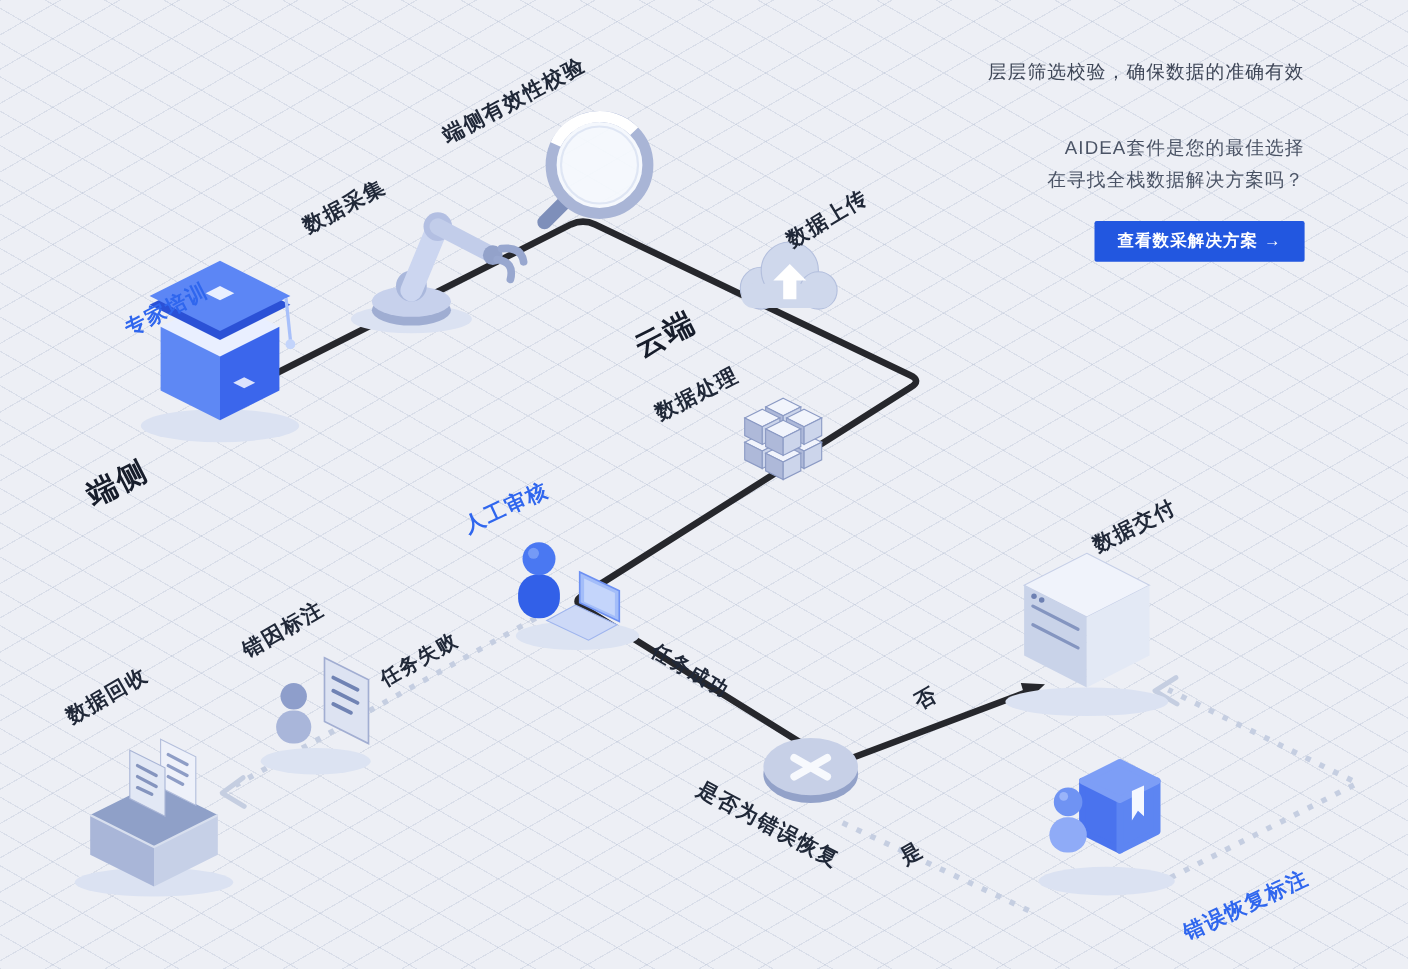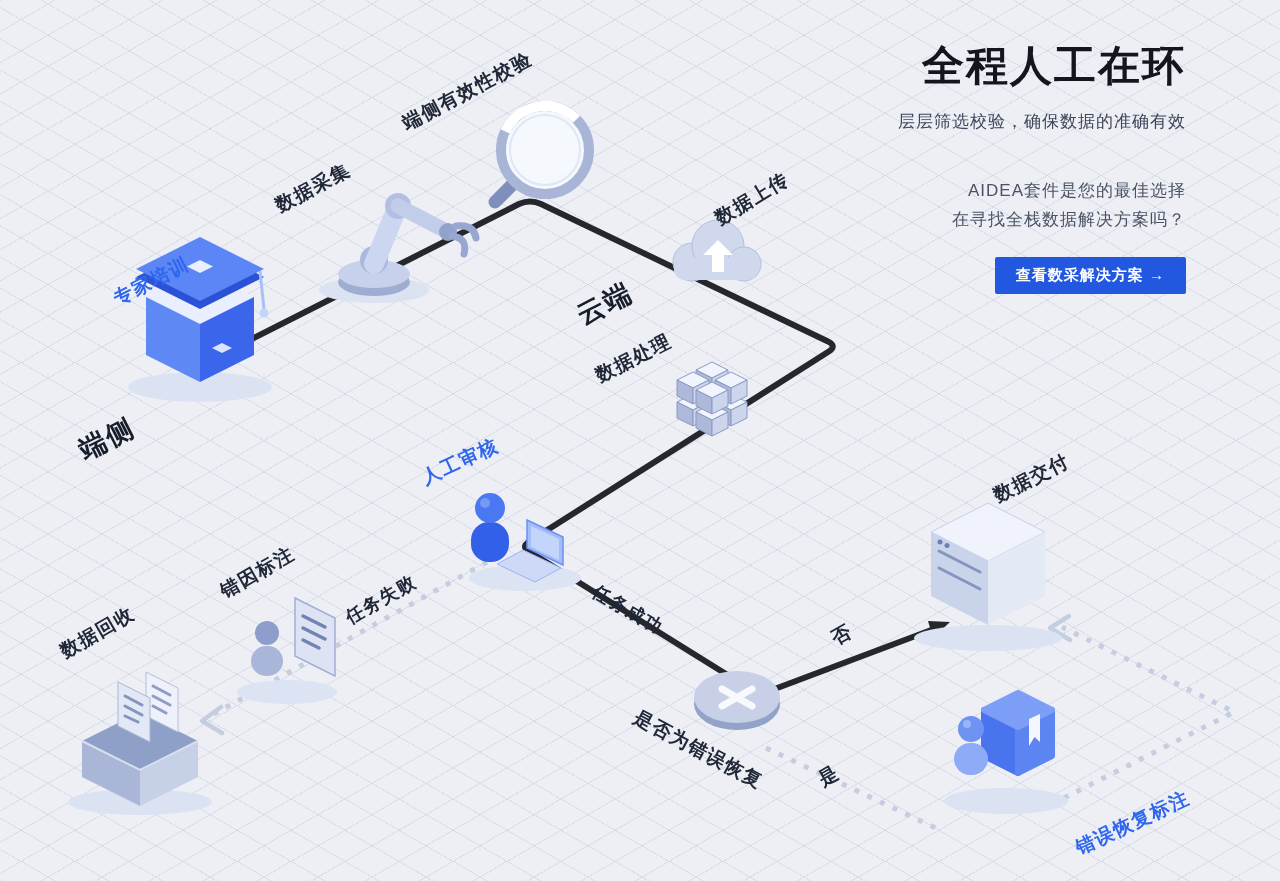--- a/index.html
+++ b/index.html
@@ -187,21 +187,20 @@
   <div class="lbl" style="left:222px;top:580px;transform:rotate(-30deg)">错因标注</div>
   <div class="lbl" style="left:62px;top:640px;transform:rotate(-30deg)">数据回收</div>
   <div class="lbl lbl-sm" style="left:594px;top:578px;transform:rotate(30deg)">任务成功</div>
   <div class="lbl" style="left:635px;top:703px;transform:rotate(28deg)">是否为错误恢复</div>
   <div class="lbl" style="left:833px;top:627px;transform:rotate(-30deg)">否</div>
   <div class="lbl" style="left:820px;top:768px;transform:rotate(-30deg)">是</div>
   <div class="lbl" style="left:995px;top:484px;transform:rotate(-27deg)">数据交付</div>
   <div class="lbl lbl-blue" style="left:1077px;top:836px;transform:rotate(-25deg)">错误恢复标注</div>
 
   <div class="hero">
-    <h1>全程人工在环</h1>
     <div class="sub">层层筛选校验，确保数据的准确有效</div>
     <div class="pitch">
       <div>AIDEA套件是您的最佳选择</div>
       <div>在寻找全栈数据解决方案吗？</div>
     </div>
     <div>
       <button class="cta">查看数采解决方案 →</button>
     </div>
   </div>
 

